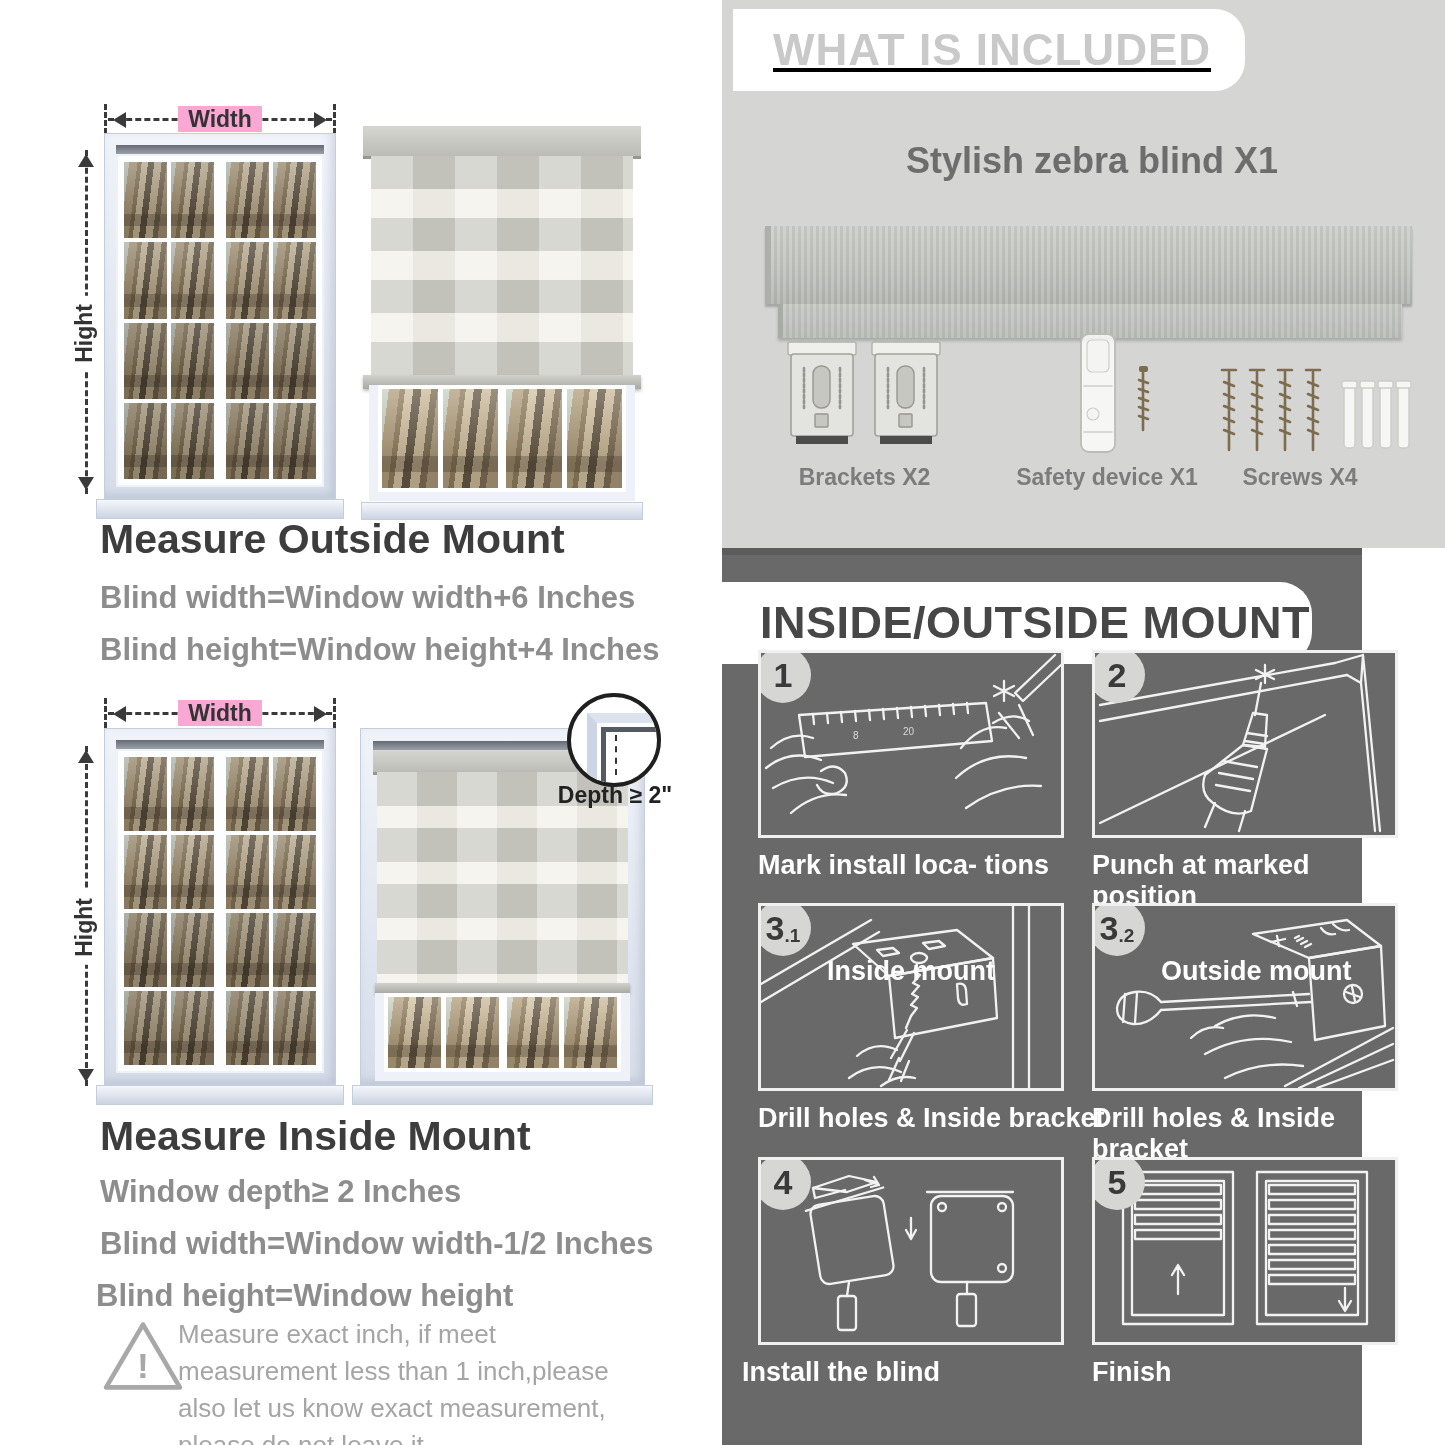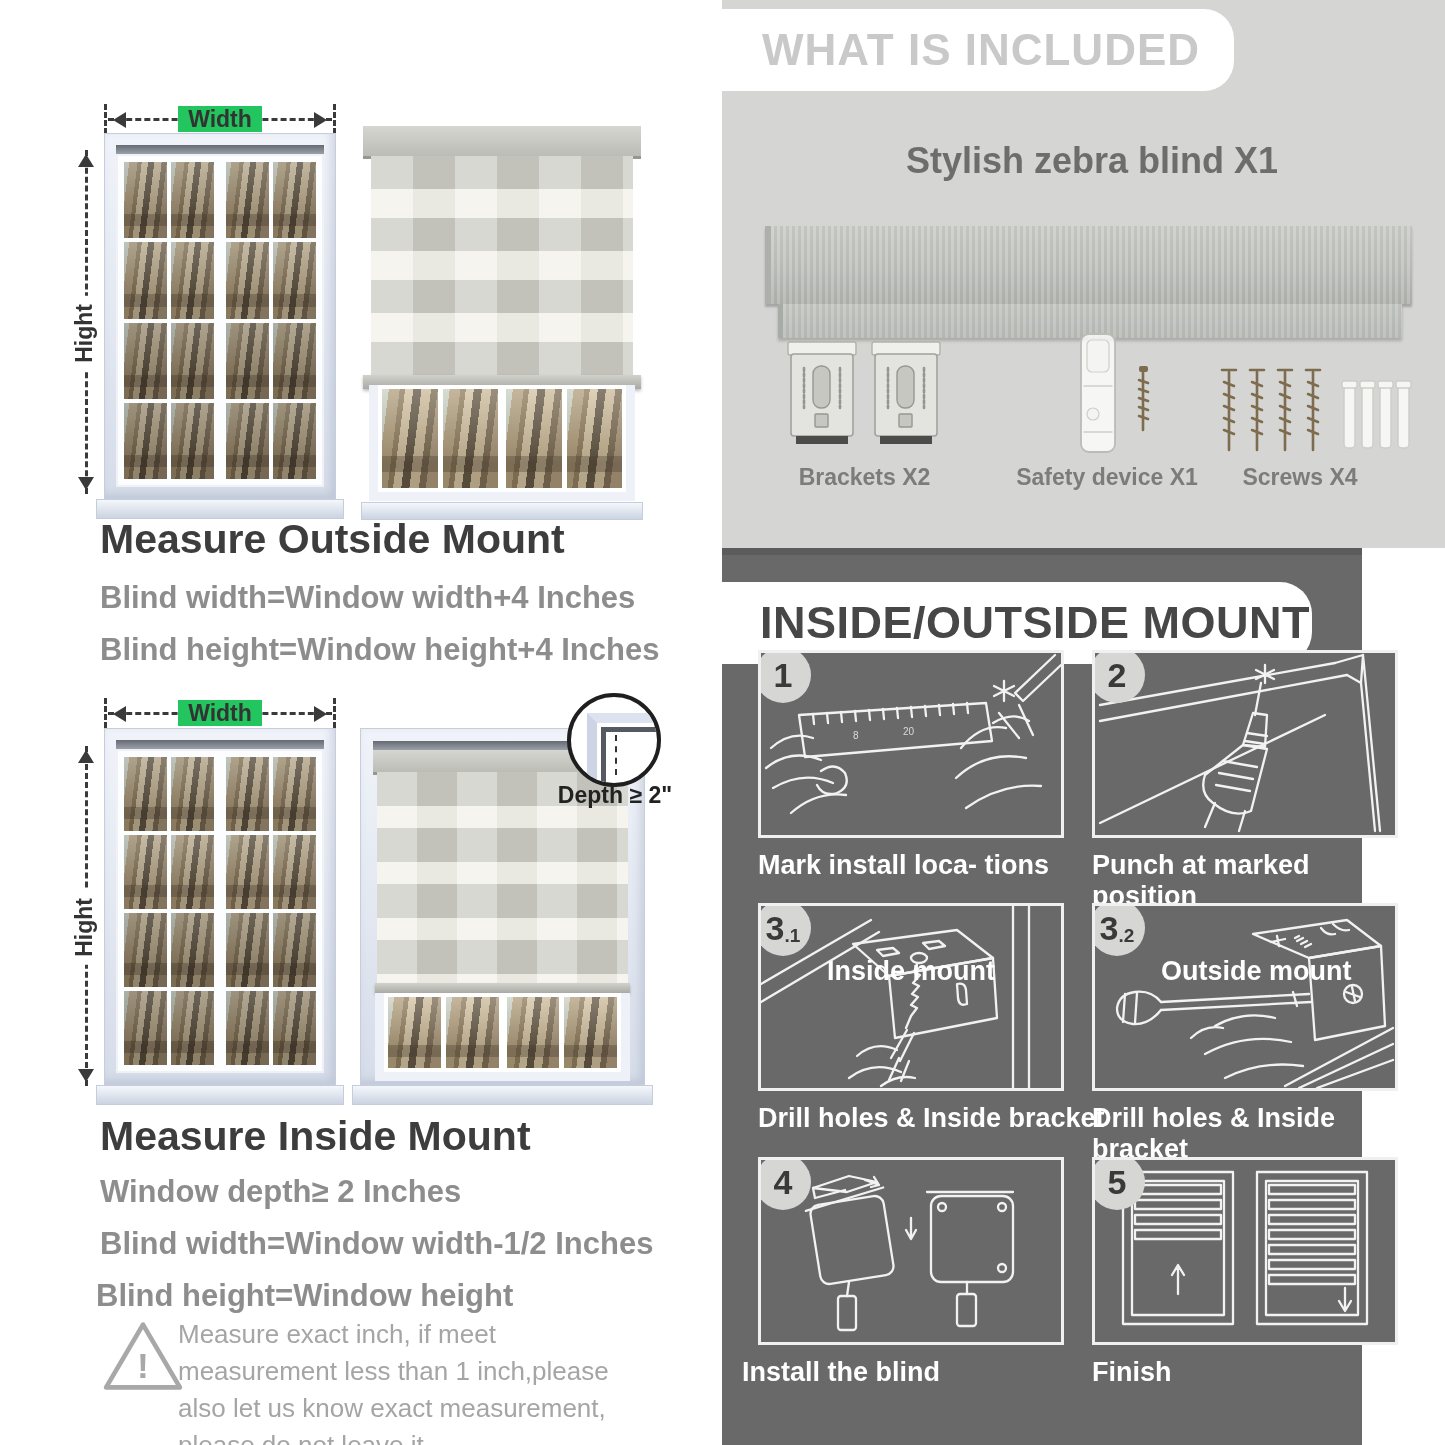--- a/index.html
+++ b/index.html
@@ -22,21 +22,21 @@
   .right-top{left:722px;top:0;width:723px;height:548px;background:#d5d5d3;}
   .right-bottom{left:722px;top:548px;width:640px;height:897px;background:#696969;border-top:7px solid #5c5c5c;box-sizing:border-box;}
 
   
   .sec-heading{color:#3d3d3d;font-size:41px;font-weight:bold;}
   .sec-line{color:#8d8d8d;font-size:31px;font-weight:bold;}
   .product-label{color:#6d6d6d;font-size:36px;font-weight:bold;text-align:center;}
   .item-label{color:#7c7c7c;font-size:23px;font-weight:bold;text-align:center;}
   .caption{color:#ffffff;font-size:27px;font-weight:bold;}
   .panel-title{position:absolute;left:66px;top:12px;color:#fff;font-size:27px;font-weight:bold;margin-top:38px;}
-  .measure-label{color:#333;font-size:23px;font-weight:bold;background:#22c55e;padding:0 10px;}
+  .measure-label{color:#333;font-size:23px;font-weight:bold;background:#f9a8d4;padding:0 10px;}
   .depth-label{color:#222;font-size:23px;font-weight:bold;}
   .warn-text{color:#a5a5a5;font-size:26px;font-weight:500;line-height:37px;}
 
   
   .window{box-sizing:border-box;}
   .win-frame{position:absolute;left:0;top:0;right:0;bottom:20px;
              background:linear-gradient(180deg,#f0f3f9,#d6dde9);
              border:1px solid #c6cedd;box-shadow:inset -4px -4px 8px rgba(140,150,175,.3);
              padding:11px;box-sizing:border-box;}
   .win-head{height:9px;background:linear-gradient(#666b73,#9aa0a9);}
@@ -188,21 +188,21 @@
         </div>
       <div class="mini-door">
           <div class="pane"></div>
           <div class="pane"></div>
         </div>
     </div>
     <div class="abs win-sill" style="left:-2px;right:-2px;bottom:0;height:18px;"></div>
   </div>
 
   <div class="abs sec-heading" style="left:100px;top:516px;">Measure Outside Mount</div>
-  <div class="abs sec-line" style="left:100px;top:580px;">Blind width=Window width+4 Inches</div>
+  <div class="abs sec-line" style="left:100px;top:580px;">Blind width=Window width+6 Inches</div>
   <div class="abs sec-line" style="left:100px;top:632px;">Blind height=Window height+4 Inches</div>
 
   <div class="abs" style="left:104px;top:698px;width:232px;height:46px;">
     <div class="dash-v" style="left:0;top:0;height:46px;"></div>
     <div class="dash-v" style="right:0;top:0;height:46px;"></div>
     <div class="dash-h" style="left:4px;right:4px;top:14px;"></div>
     <div class="ah ah-left" style="left:1px;top:8px;"></div>
     <div class="ah ah-right" style="right:1px;top:8px;"></div>
     <div class="abs" style="left:0;right:0;top:2px;text-align:center;">
       <span class="measure-label">Width</span>
@@ -279,21 +279,21 @@
   <div class="abs sec-line" style="left:100px;top:1226px;">Blind width=Window width-1/2 Inches</div>
   <div class="abs sec-line" style="left:96px;top:1278px;">Blind height=Window height</div>
 
   <svg class="abs" style="left:102px;top:1318px;" width="82" height="76" viewBox="0 0 60 54">
     <path class="warn-tri" d="M30 4 L57 50 H3 Z"></path>
     <text x="30" y="43" text-anchor="middle" font-size="26" font-weight="bold" fill="#a8a8a8">!</text>
   </svg>
   <div class="abs warn-text" style="left:178px;top:1316px;width:478px;">Measure exact inch, if meet measurement less than 1 inch,please also let us know exact measurement, please do not leave it</div>
 
   <div class="abs right-top">
-    <div class="abs banner-incl" style="left:0;top:9px;">
+    <div class="abs banner-incl" style="left:11px;top:9px;text-decoration:underline;">
       <span>WHAT IS INCLUDED</span>
     </div>
 
     <div class="abs product-label" style="left:60px;top:140px;width:620px;">Stylish zebra blind X1</div>
 
     <div class="abs headrail" style="left:43px;top:226px;width:641px;height:78px;"></div>
     <div class="abs headrail-lip" style="left:56px;top:304px;width:619px;height:34px;"></div>
 
     <svg class="abs hw" style="left:62px;top:334px;" width="160" height="122" viewBox="0 0 160 122">
       <g>

